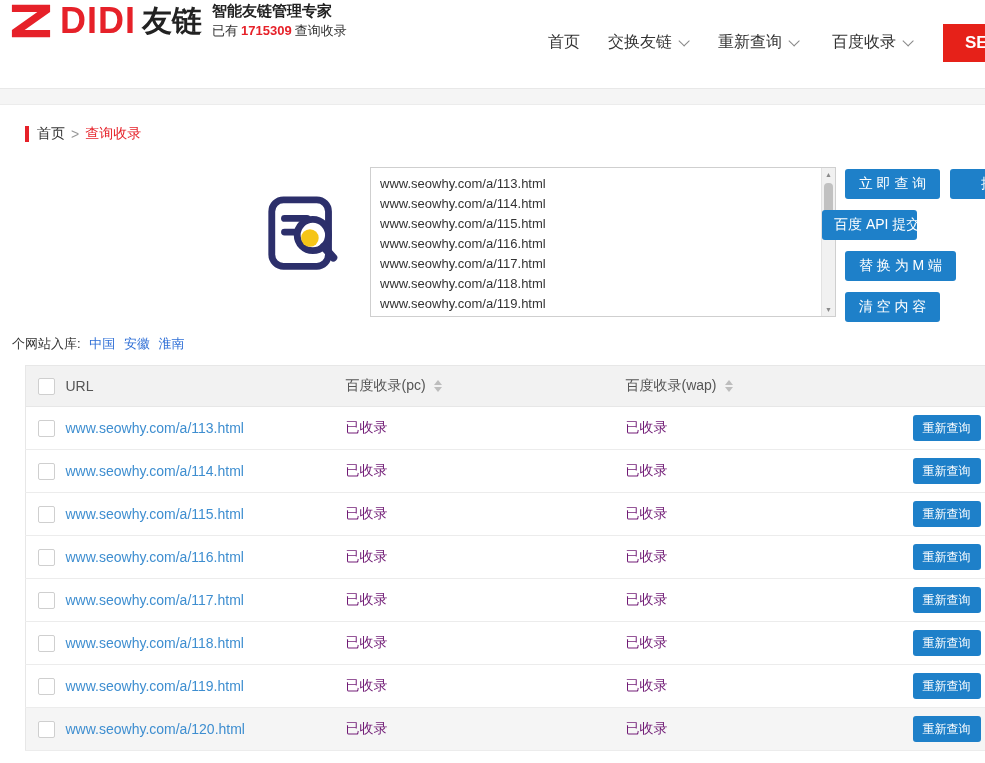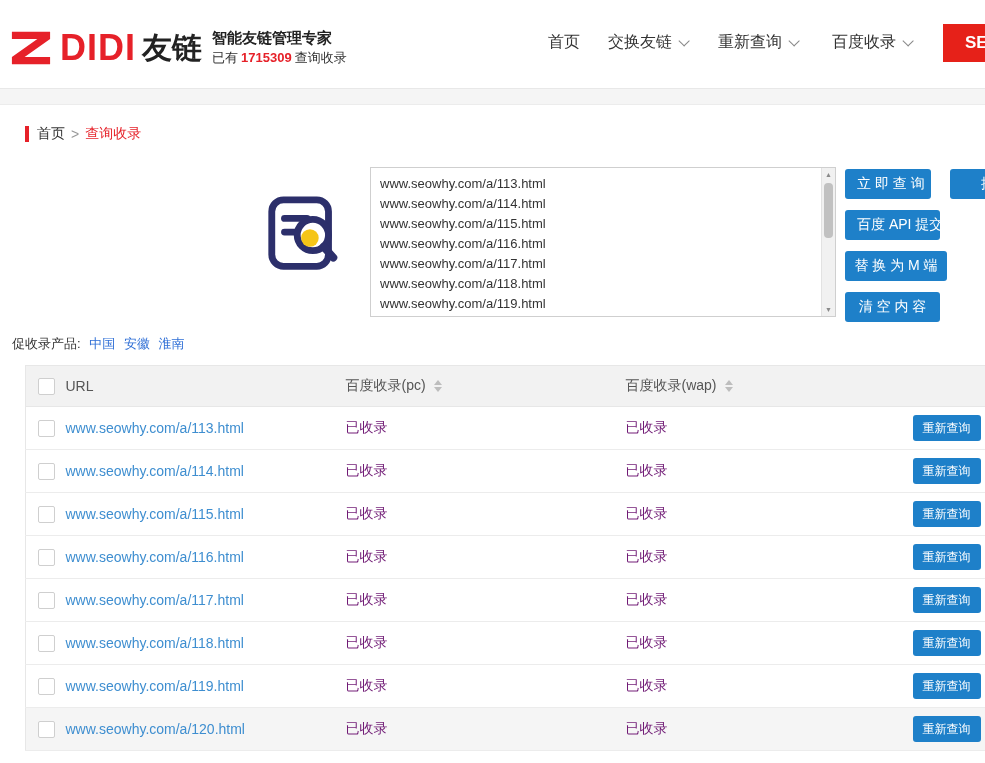--- a/index.html
+++ b/index.html
@@ -16,21 +16,21 @@
 
   
   .header {
     position: relative;
     height: 88px;
     background: #fff;
     border-bottom: 1px solid #e8e8e8;
   }
   .logo-wrap {
     position: absolute;
-    left: 8px; top: 28px;
+    left: 8px; top: 1px;
     display: flex;
     align-items: center;
     cursor: pointer;
   }
   .logo-svg { display: block; }
   .brand {
     font-size: 36px;
     font-weight: bold;
     color: #e62129;
     letter-spacing: 1px;
@@ -147,24 +147,24 @@
     background: #1e80c9;
     color: #fff;
     border: none;
     border-radius: 3px;
     font-size: 14px;
     font-family: "Liberation Sans", "DejaVu Sans", sans-serif;
     padding: 0 12px;
     cursor: pointer;
     white-space: nowrap;
   }
-  .btn-query   { left: 845px; top: 2px;  width: 86px; }
+  .btn-query   { left: 845px; top: 2px;  width: 95px; }
   .btn-extract { left: 950px; top: 2px;  width: 90px; }
-  .btn-api     { left: 845px; top: 43px; width: 95px; }
-  .btn-replace { left: 845px; top: 84px; width: 102px; padding: 0 6px; }
+  .btn-api     { left: 822px; top: 43px; width: 95px; }
+  .btn-replace { left: 845px; top: 84px; width: 111px; padding: 0 6px; }
   .btn-clear   { left: 845px; top: 125px; width: 95px; }
 
   
   .info-line { margin: 6px 0 0 12px; font-size: 13px; color: #333; }
   .info-line.first { margin-top: 8px; }
   .ip-link { color: #2f6fd6; margin-left: 5px; cursor: pointer; }
 
   
   table.result {
     margin: 12px 0 0 25px;
@@ -295,21 +295,21 @@
     </div>
 
     <button class="blue-btn btn-query">立 即 查 询</button>
     <button class="blue-btn btn-extract">提取</button>
     <button class="blue-btn btn-api">百度 API 提交</button>
     <button class="blue-btn btn-replace">替 换 为 M 端</button>
     <button class="blue-btn btn-clear">清 空 内 容</button>
   </div>
 
   <div class="info-line first">
-    <span>促收录产品:</span>
+    <span>个网站入库:</span>
     <span class="ip-link">中国</span>
     <span class="ip-link">安徽</span>
     <span class="ip-link">淮南</span>
   </div>
 
   <table class="result">
     <colgroup>
       <col style="width:40px">
         <col style="width:280px">
         <col style="width:280px">

